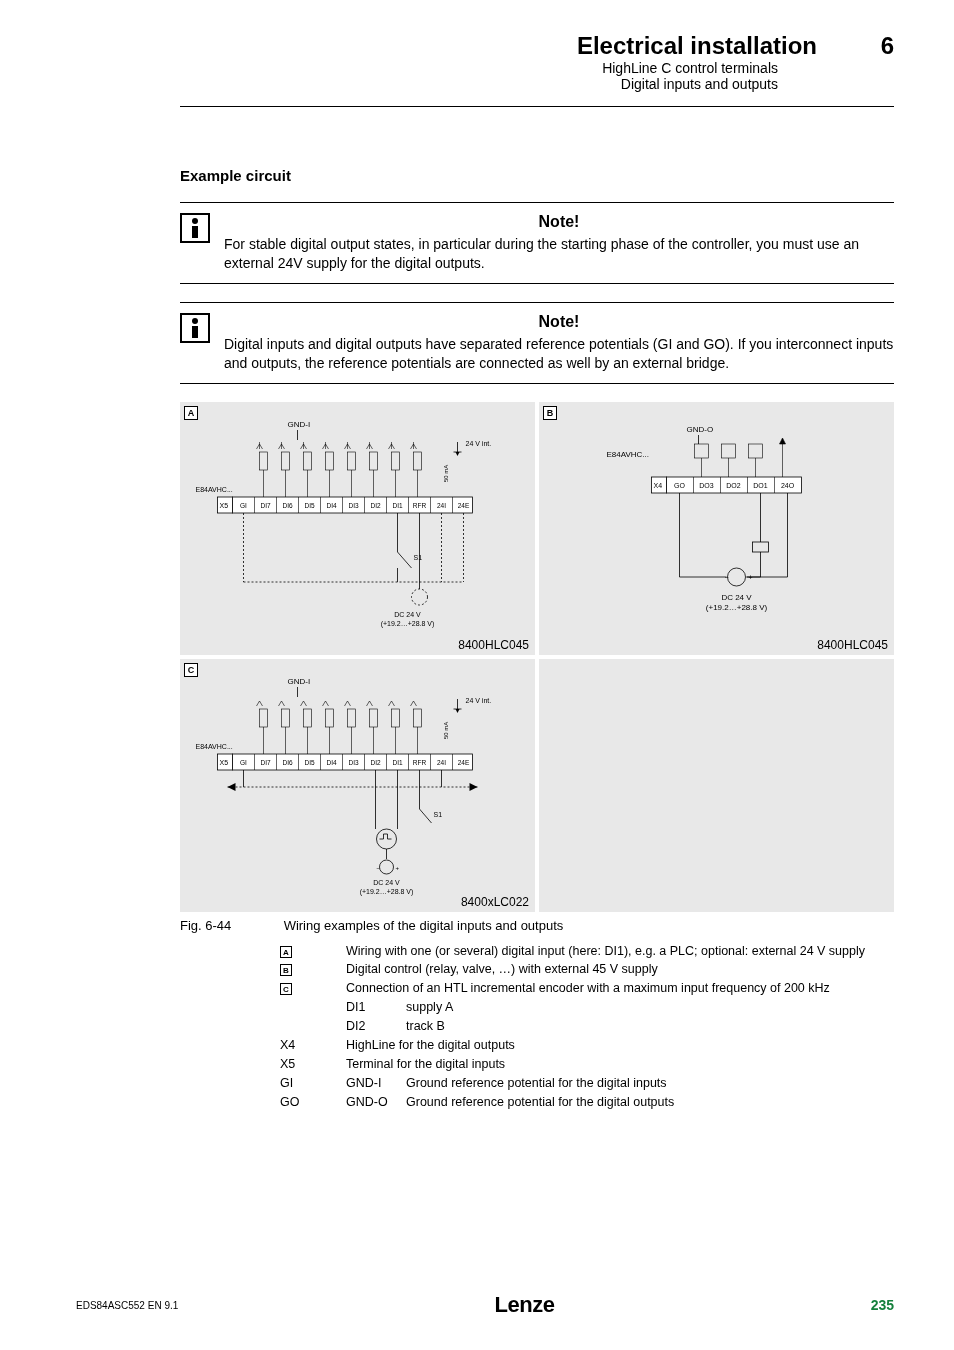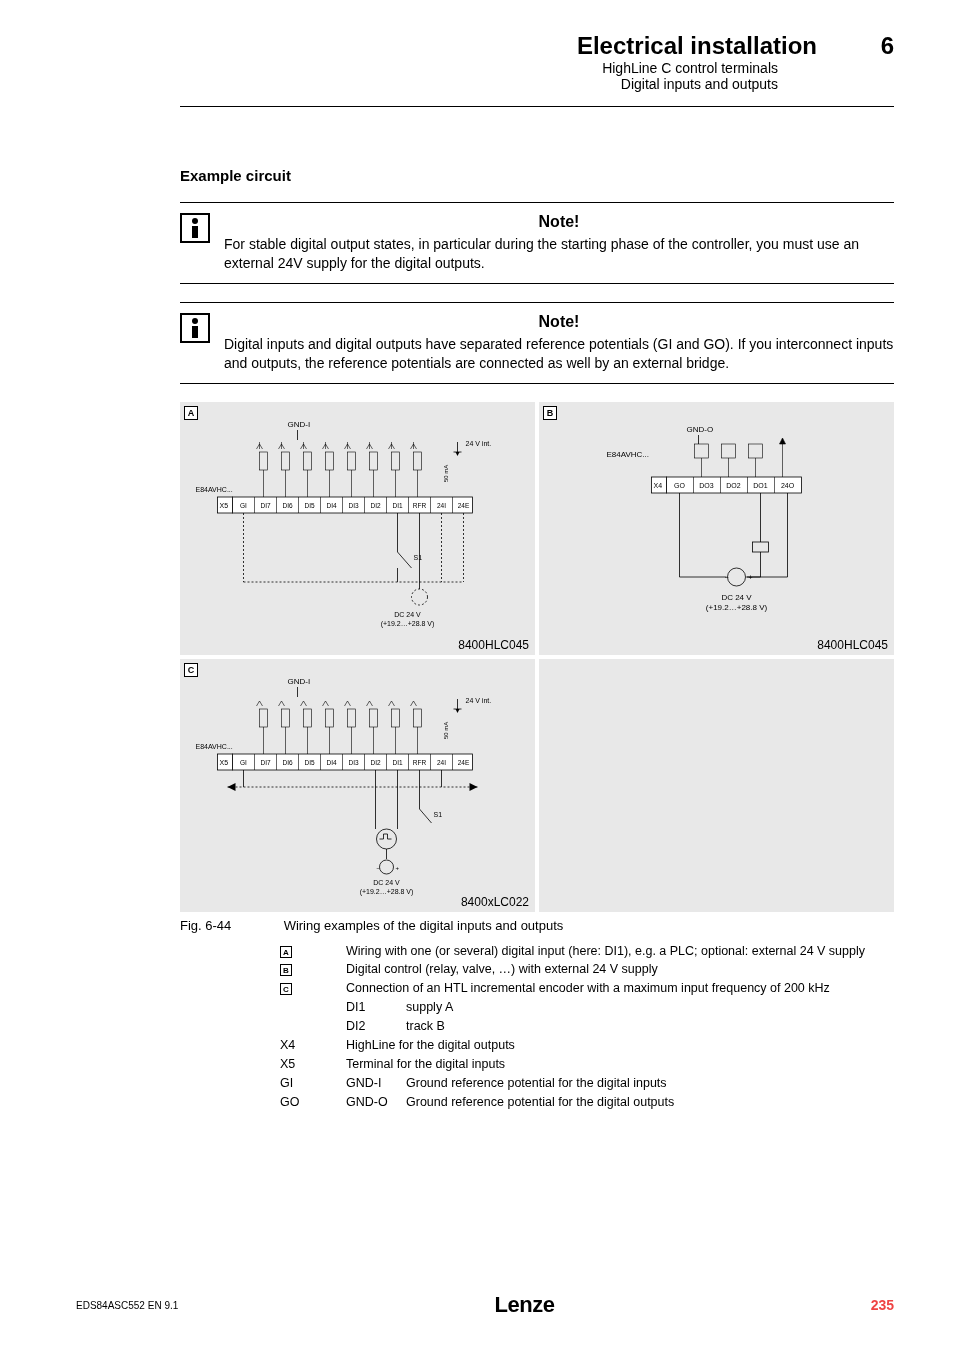--- a/index.html
+++ b/index.html
@@ -151,21 +151,21 @@
     position: absolute;
     bottom: 32px;
     left: 16px; right: 0;
     padding: 0 60px;
     display: flex;
     justify-content: space-between;
     align-items: center;
   }
   .footer .docid { font-size: 10px; }
   .footer .logo { font-size: 22px; font-weight: bold; letter-spacing: -0.5px; }
-  .footer .pagenum { font-size: 14px; font-weight: bold; color: #ef4444; }
+  .footer .pagenum { font-size: 14px; font-weight: bold; color: #15803d; }
 </style>
 </head>
 <body>
 
 <div class="header">
   <div>
     <span class="title">Electrical installation</span>
     <span class="chapter">6</span>
   </div>
   <div class="sub1">HighLine C control terminals</div>
@@ -504,21 +504,21 @@
     <span>Wiring examples of the digital inputs and outputs</span>
   </div>
 
   <div class="legend">
     <div class="legend-row">
         <span class="legend-key"><span class="boxed">A</span></span>
         <span>Wiring with one (or several) digital input (here: DI1), e.g. a PLC; optional: external 24 V supply</span>
       </div>
     <div class="legend-row">
         <span class="legend-key"><span class="boxed">B</span></span>
-        <span>Digital control (relay, valve, …) with external 24 V supply</span>
+        <span>Digital control (relay, valve, …) with external 45 V supply</span>
       </div>
     <div class="legend-row">
         <span class="legend-key"><span class="boxed">C</span></span>
         <span>Connection of an HTL incremental encoder with a maximum input frequency of 200 kHz</span>
       </div>
     <div class="legend-row">
         <span class="legend-key"></span>
         <div class="legend-sub">
           <span class="subkey">DI1</span>
           <span>supply A</span>

